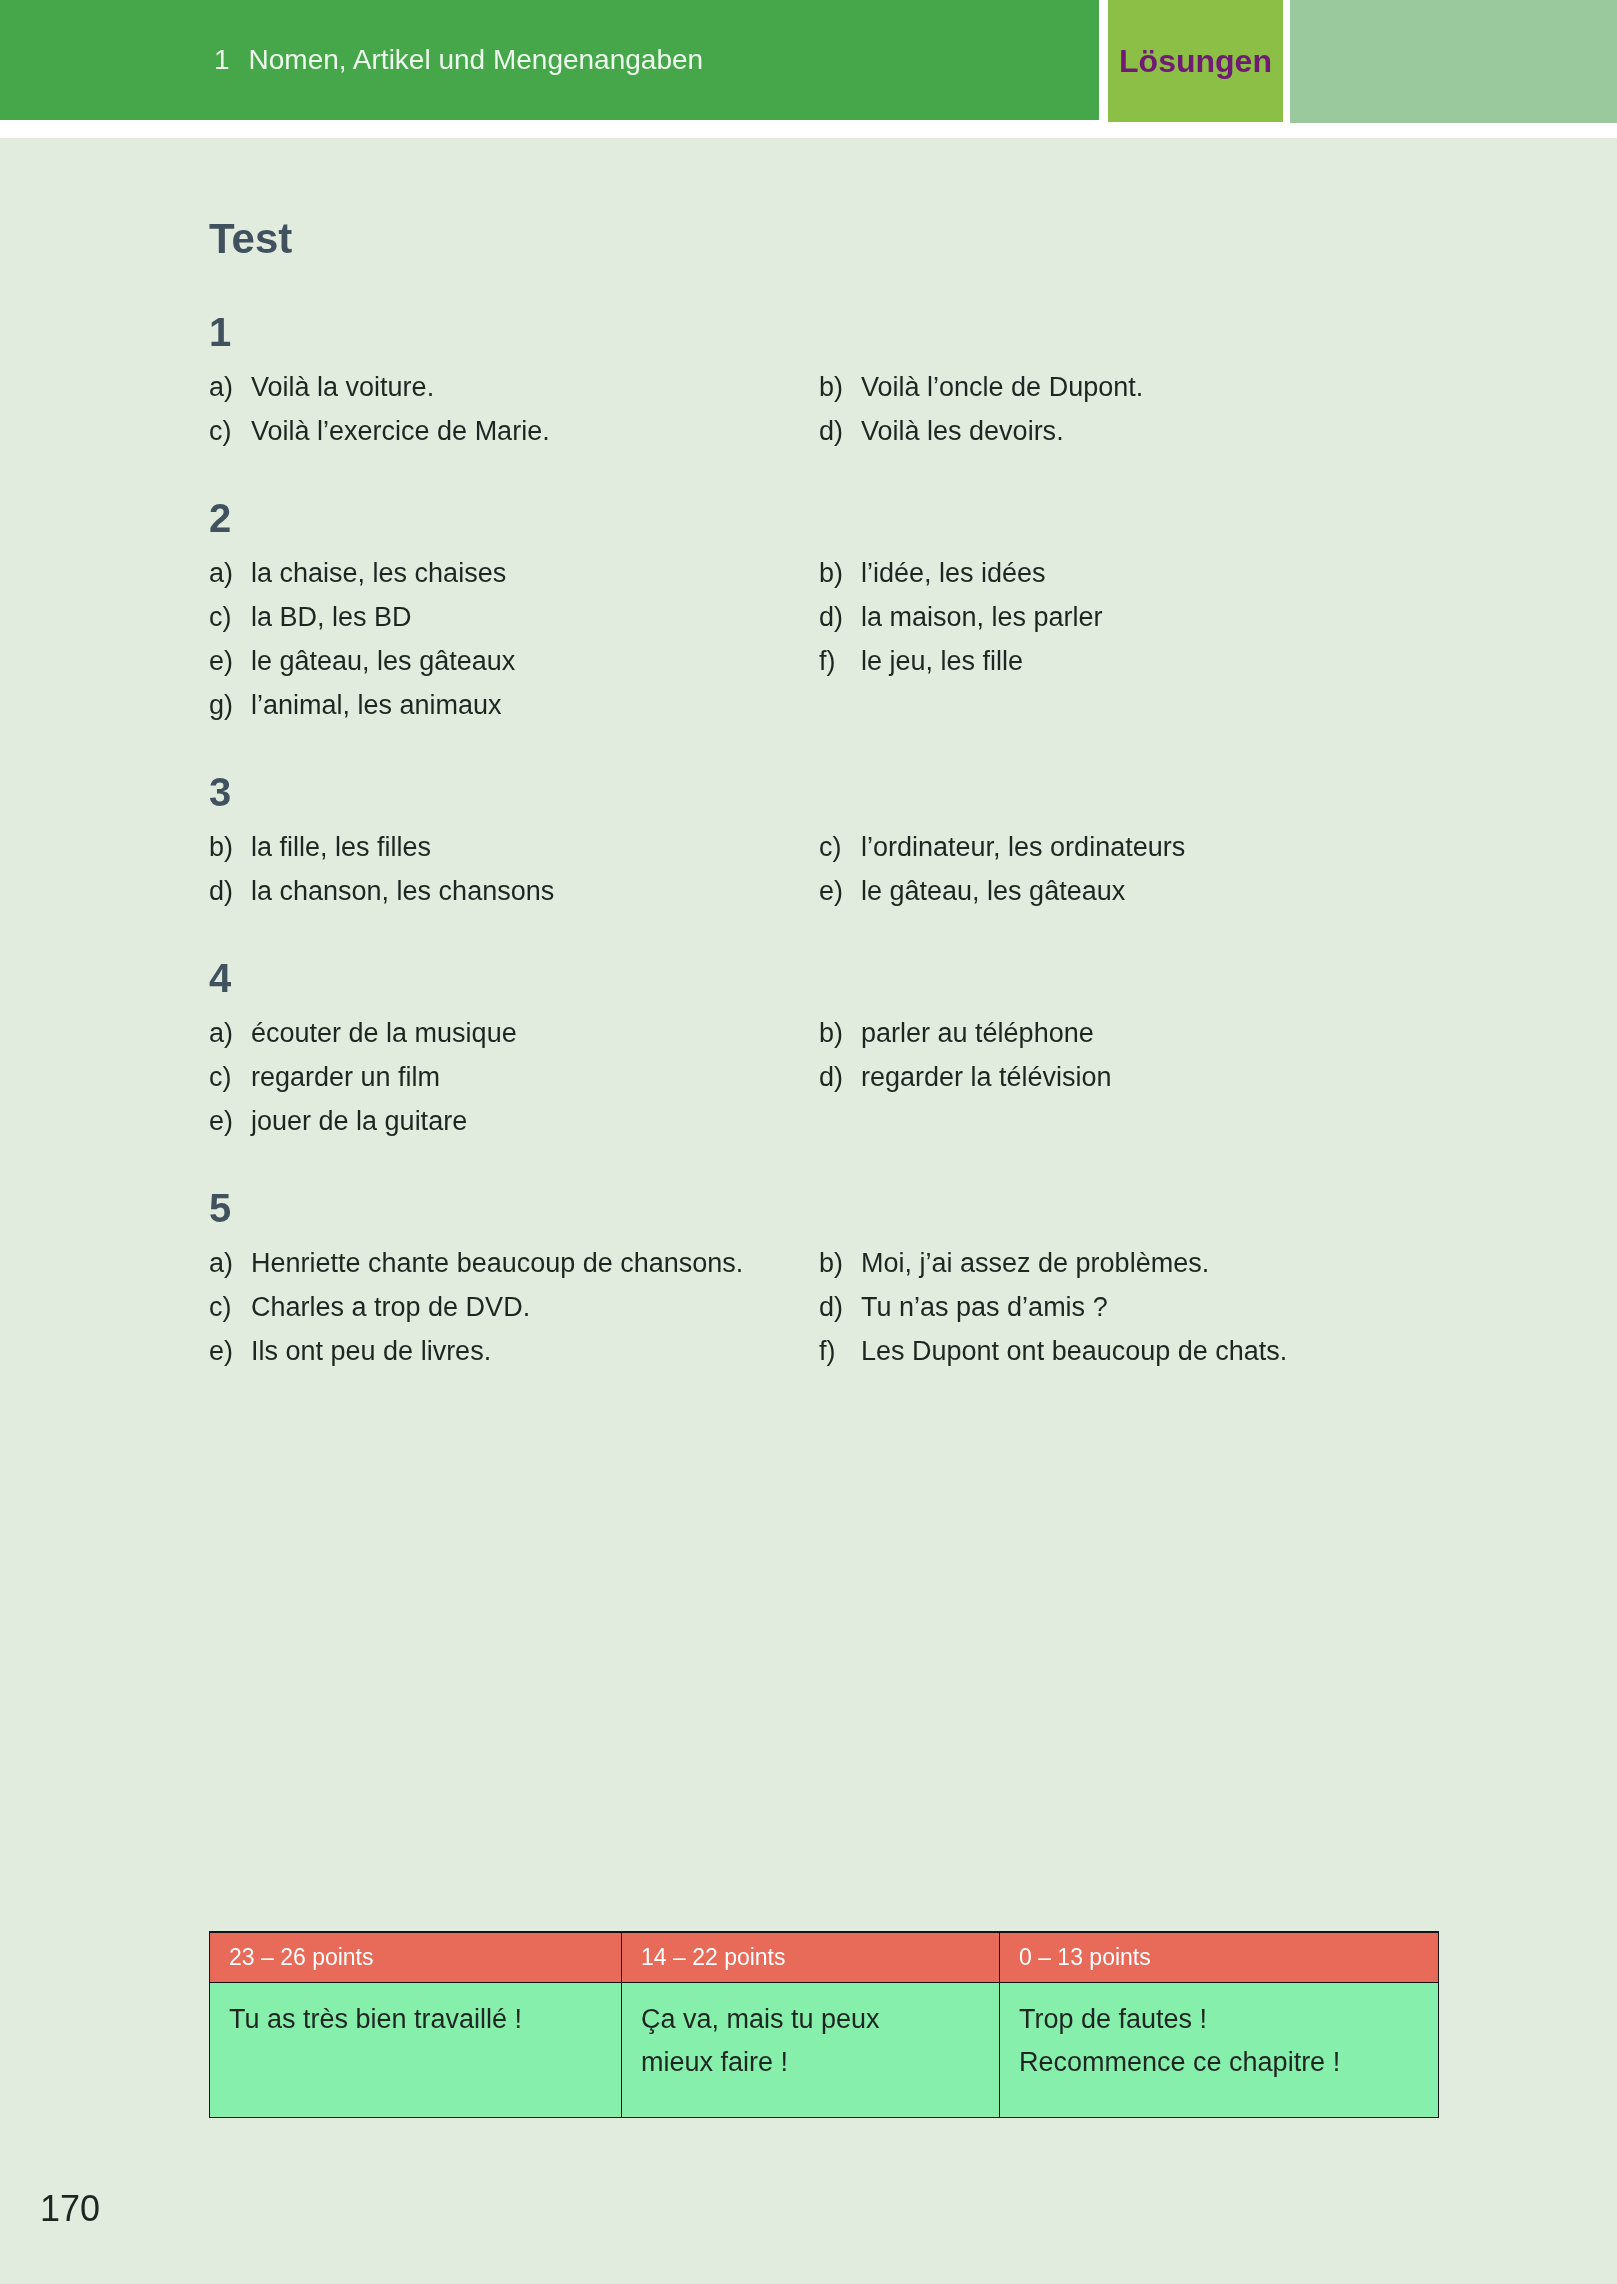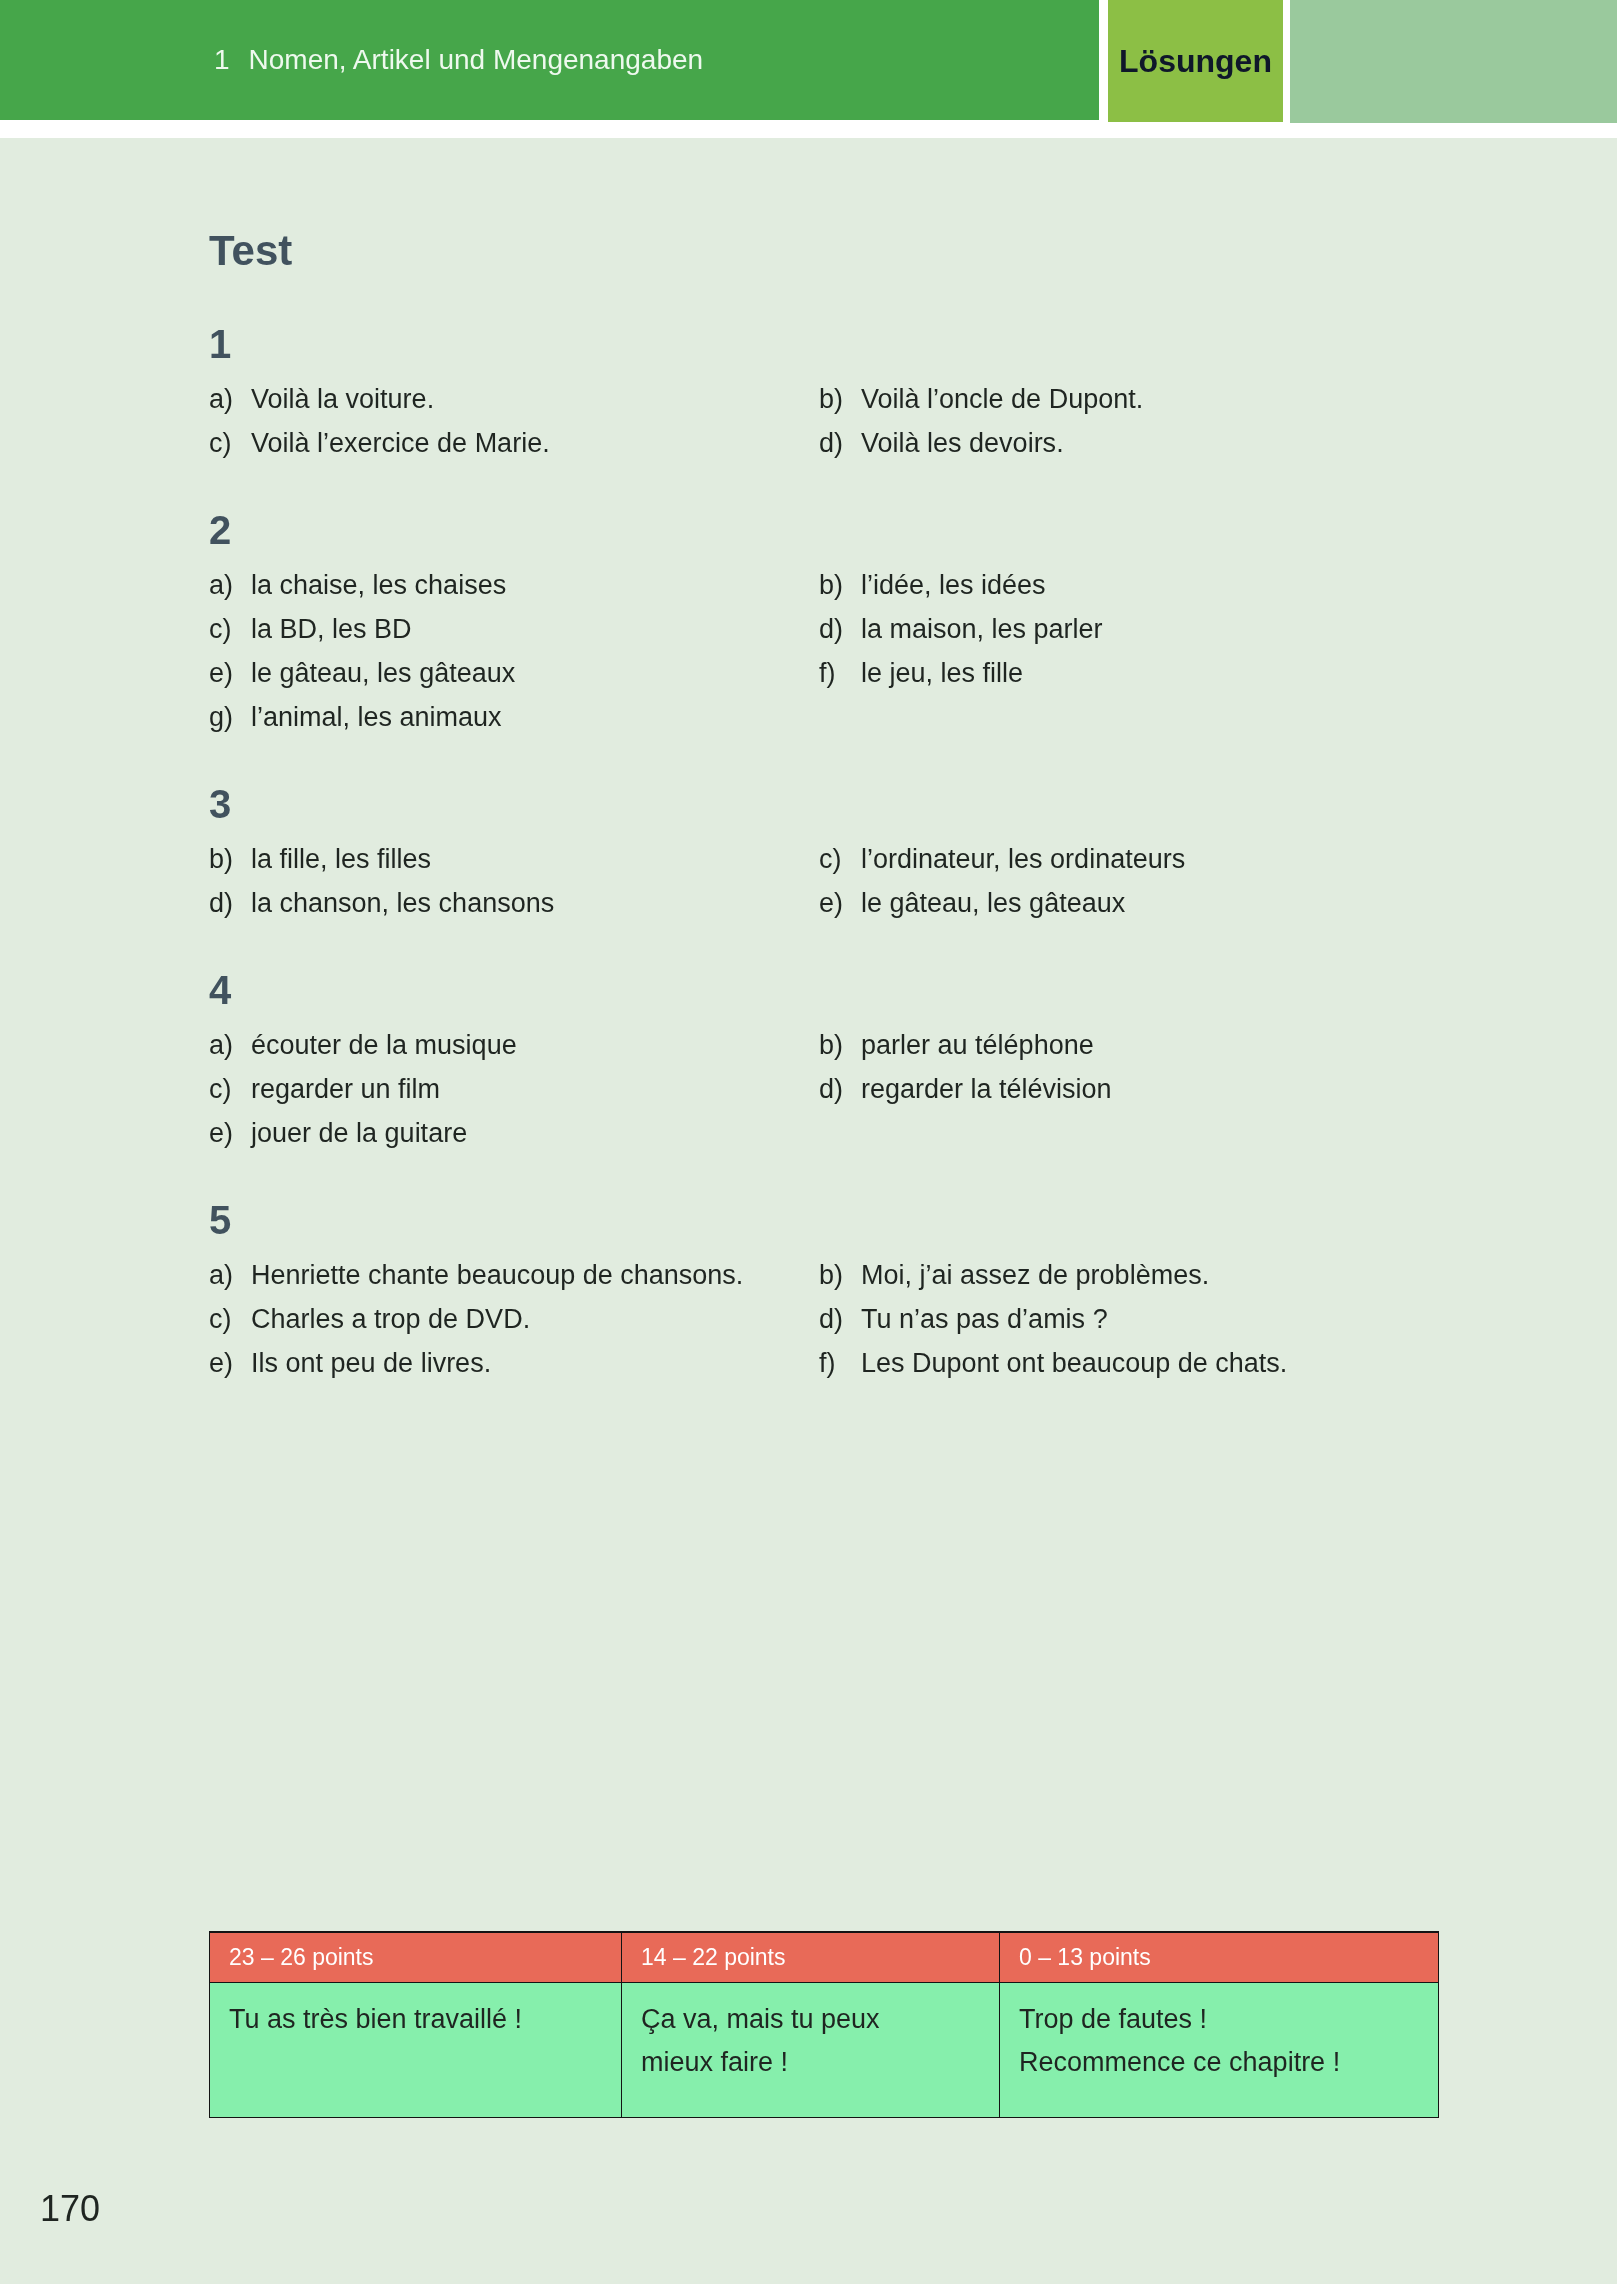--- a/index.html
+++ b/index.html
@@ -13,27 +13,27 @@
   .topbar { position:absolute; top:0; left:0; width:1618px; height:138px; background:#ffffff; }
   .chapter-bar {
     position:absolute; left:0; top:0; width:1099px; height:120px;
     background:var(--header_green,#46a64a);
     display:flex; align-items:center; padding-left:214px; box-sizing:border-box;
     gap:19px; color:#eef9ee; font-size:28px;
   }
   .badge {
     position:absolute; left:1108px; top:0; width:175px; height:122px;
     background:var(--badge_green,#8cbf45);
-    color:#0f172a; font-weight:bold; font-size:32px;
+    color:#701a75; font-weight:bold; font-size:32px;
     display:flex; align-items:center; justify-content:center;
   }
   .corner-block { position:absolute; left:1290px; top:0; width:328px; height:123px;
     background:var(--corner_green,#9ac99d); }
   
-  .content { position:absolute; top:138px; left:0; width:1618px;
+  .content { position:absolute; top:126px; left:0; width:1618px;
     padding:0 180px 0 209px; box-sizing:border-box; }
   .title { color:var(--heading_teal,#41525e); font-size:42px; line-height:47px;
     font-weight:bold; margin:89px 0 0 0; }
   .section { margin-top:49px; }
   .section-num { color:var(--heading_teal,#41525e); font-size:40px; line-height:43px;
     font-weight:bold; margin-bottom:16px; }
   .items-grid { display:grid; grid-template-columns:610px 1fr; row-gap:10px;
     font-size:27px; line-height:34px; }
   .item { display:flex; align-items:baseline; }
   .letter { flex:0 0 42px; width:42px; }

